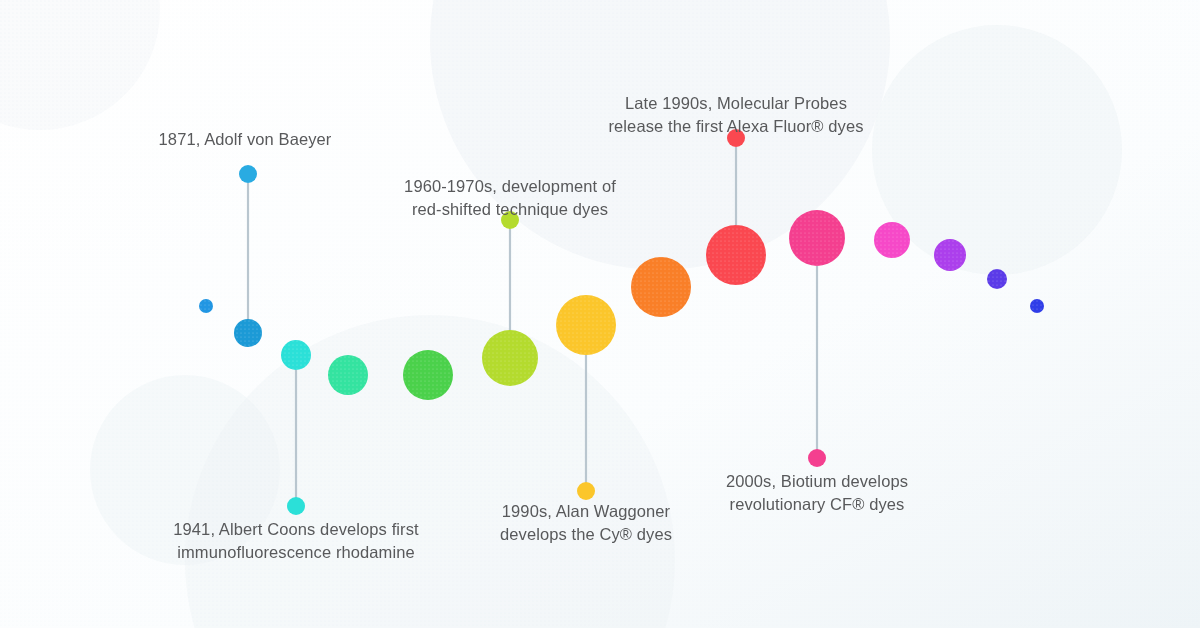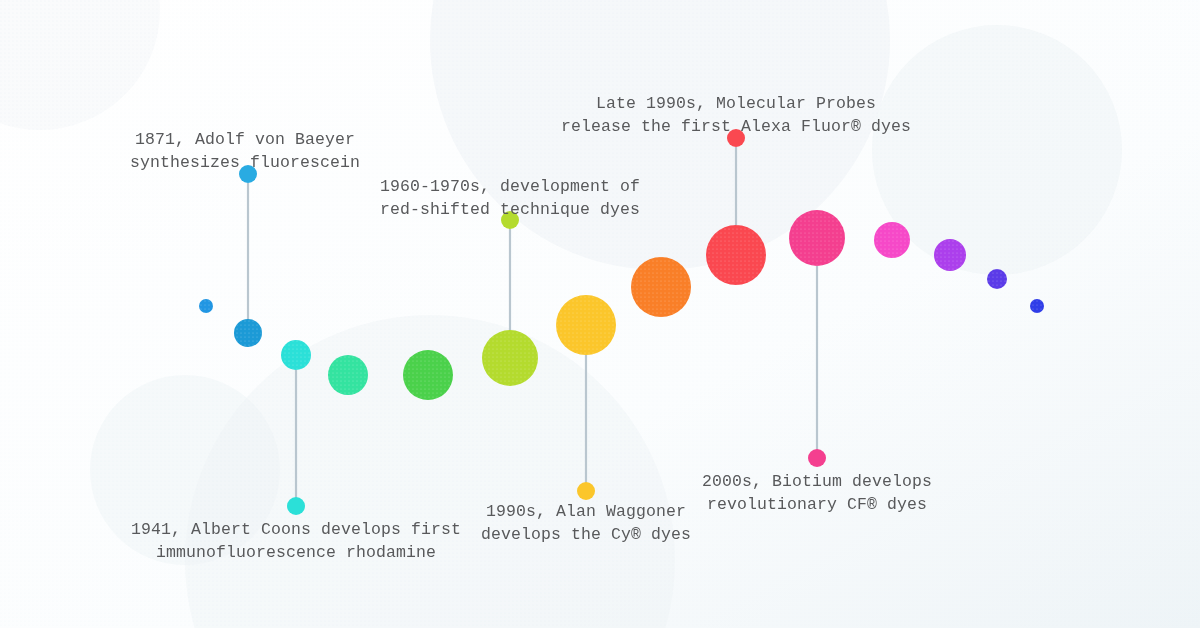--- a/index.html
+++ b/index.html
@@ -25,21 +25,21 @@
     width: 1200px;
     height: 628px;
   }
   #bg-layer { z-index: 1; }
   #dots-layer { z-index: 3; }
 
   .caption {
     position: absolute;
     z-index: 4;
     color: #58595b;
-    font-family: Liberation Mono, monospace;
+    font-family: Liberation Sans, sans-serif;
     font-size: 16.5px;
     line-height: 1.42;
     text-align: center;
     white-space: nowrap;
     letter-spacing: 0.1px;
   }
   .caption .cap-line { display: block; }
 </style>
 </head>
 <body>
@@ -125,21 +125,20 @@
         <circle cx="510" cy="220" r="9" fill="#B4DB2E"></circle>
         <circle cx="586" cy="491" r="9" fill="#FBC62B"></circle>
         <circle cx="736" cy="138" r="9" fill="#FA4850"></circle>
         <circle cx="817" cy="458" r="9" fill="#F43F8F"></circle>
       </g>
   </svg>
 
   <div id="caption-group">
       <div class="caption" style="left: 245px; top: 128px; transform: translateX(-50%);">
         <span class="cap-line">1871, Adolf von Baeyer</span>
-        <span class="cap-line">synthesizes fluorescein</span>
       </div>
       <div class="caption" style="left: 296px; top: 518px; transform: translateX(-50%);">
         <span class="cap-line">1941, Albert Coons develops first</span>
         <span class="cap-line">immunofluorescence rhodamine</span>
       </div>
       <div class="caption" style="left: 510px; top: 175px; transform: translateX(-50%);">
         <span class="cap-line">1960-1970s, development of</span>
         <span class="cap-line">red-shifted technique dyes</span>
       </div>
       <div class="caption" style="left: 586px; top: 500px; transform: translateX(-50%);">

